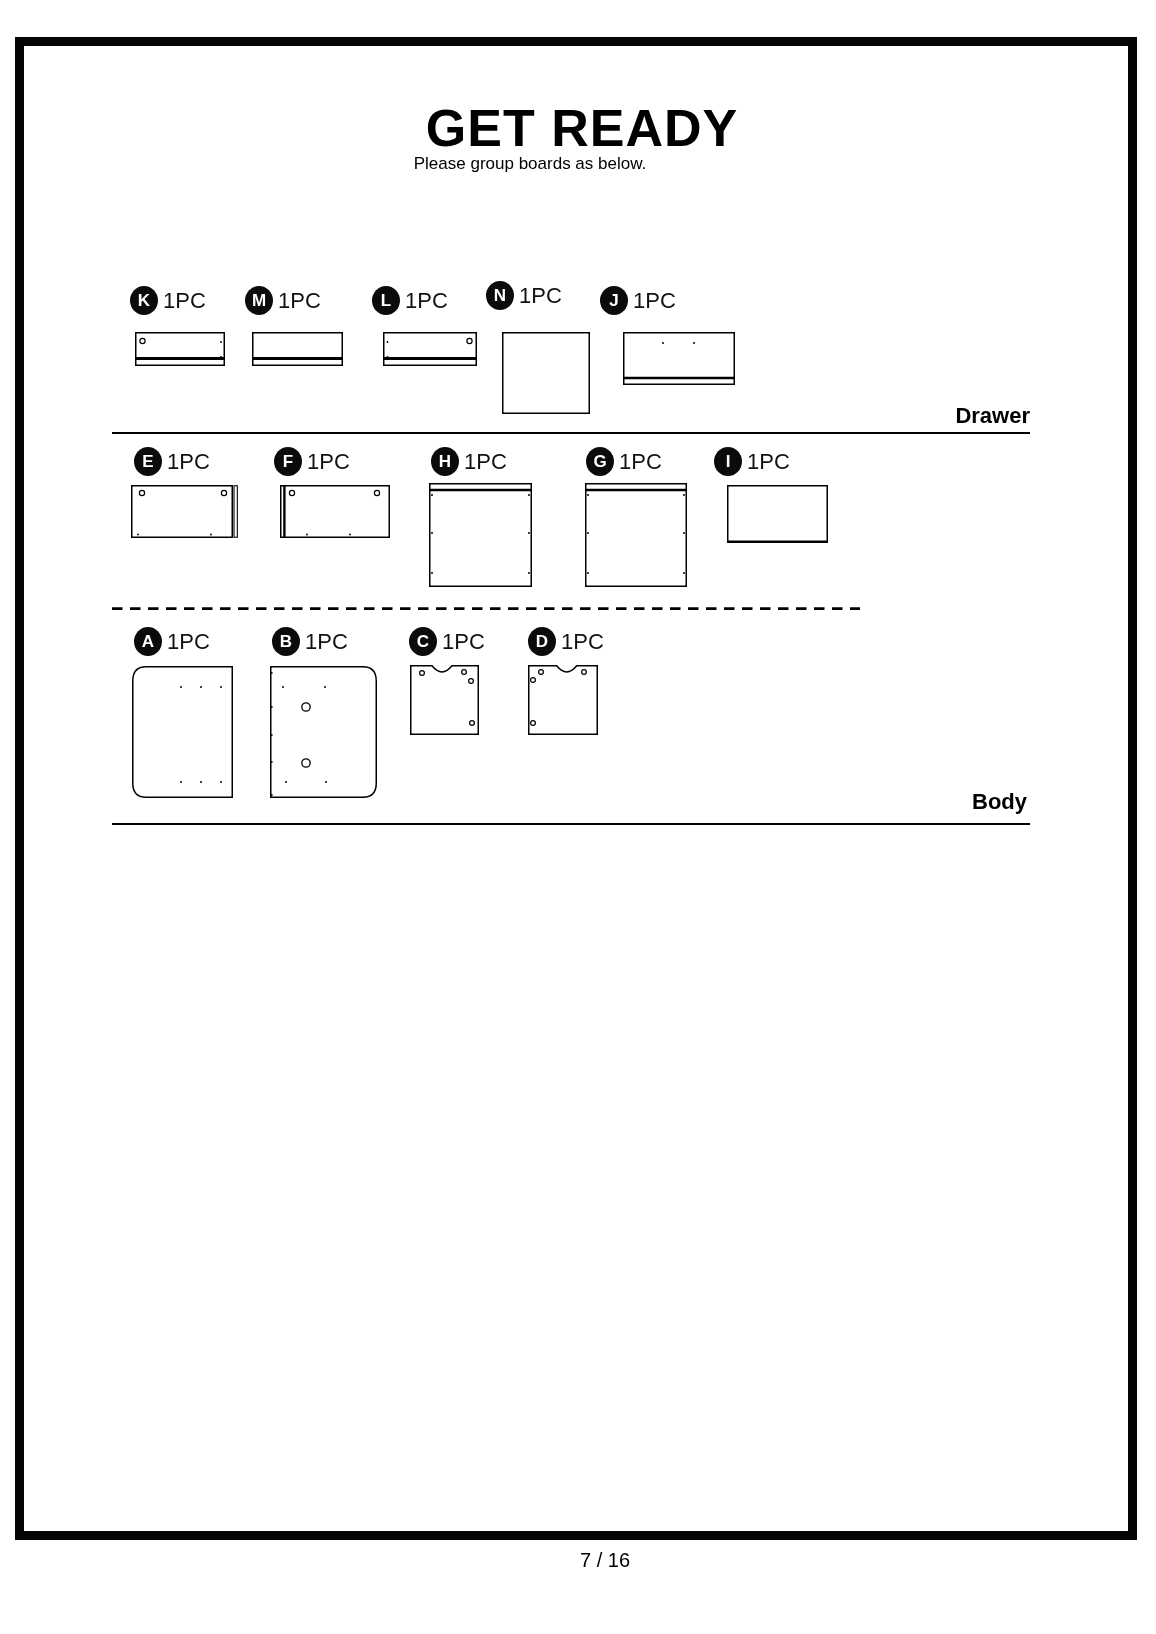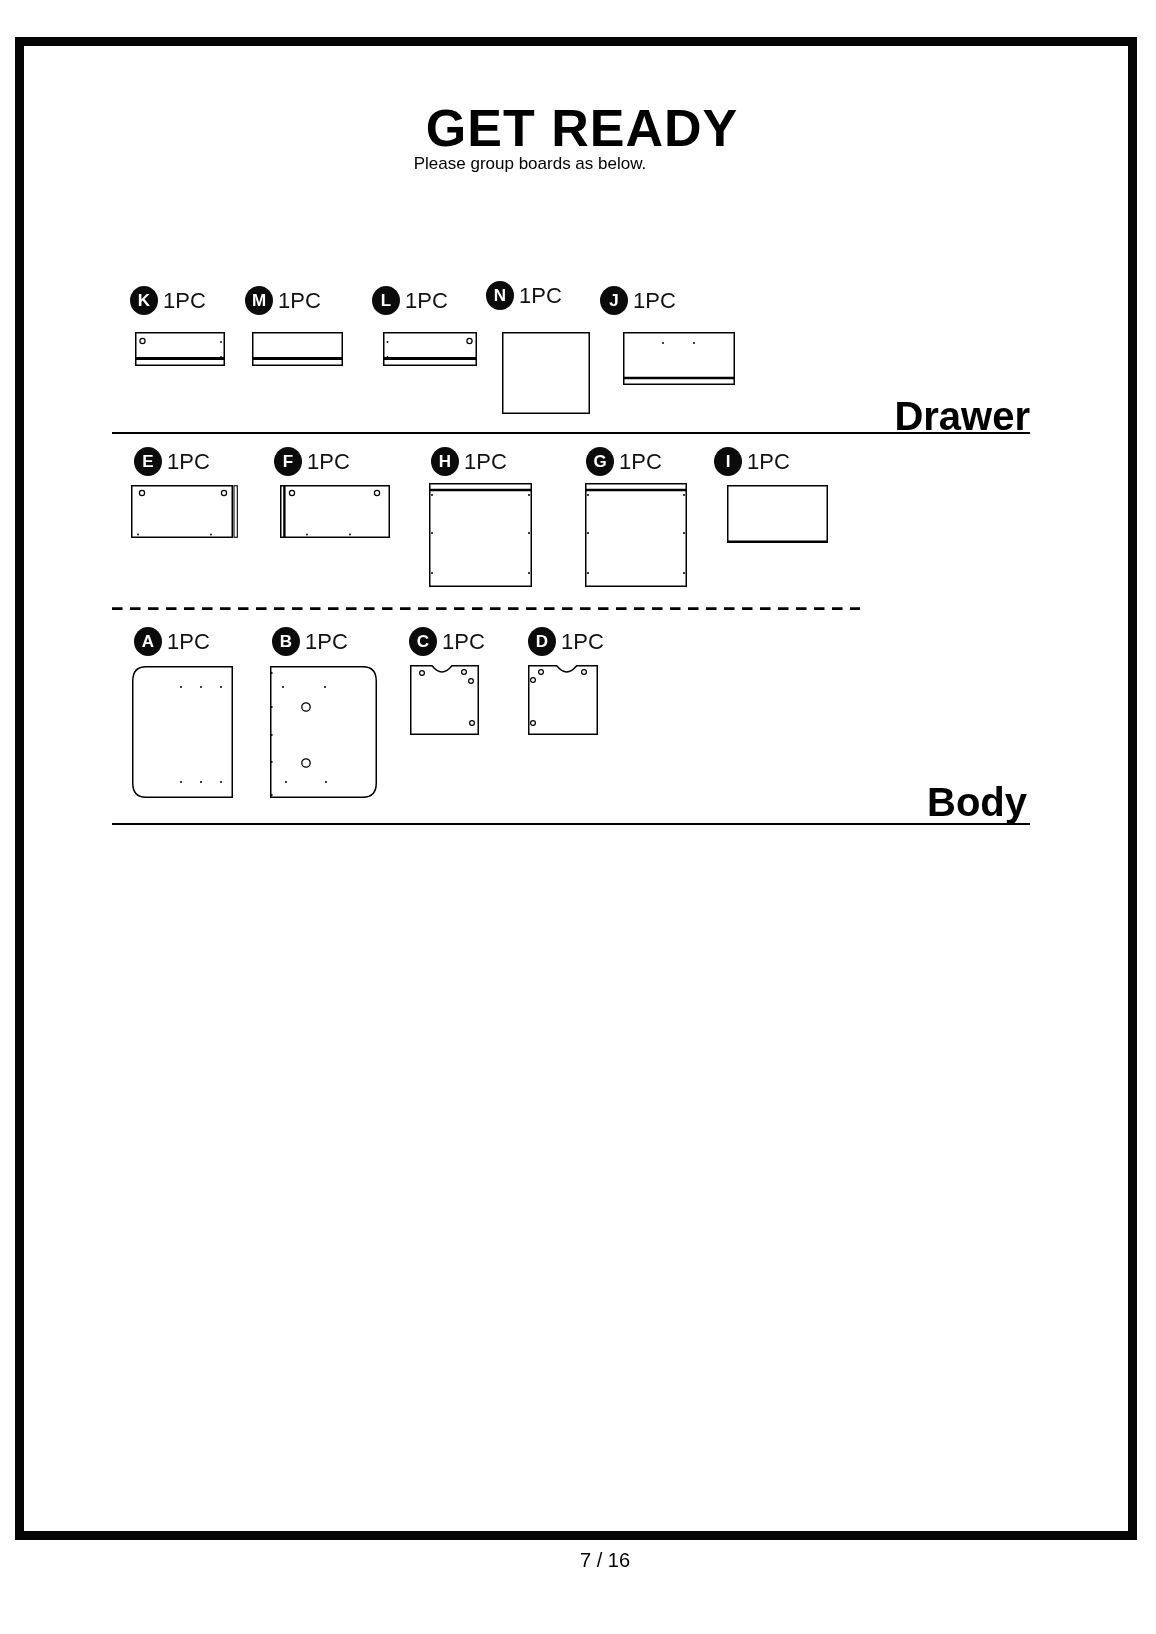--- a/index.html
+++ b/index.html
@@ -25,21 +25,21 @@
     background:#0b0b0b;color:#ffffff;font-weight:700;font-size:17px;
     display:flex;align-items:center;justify-content:center;line-height:1;
   }
   .qty{
     position:absolute;font-size:22px;font-weight:400;line-height:25px;
     color:#111;
   }
   .board{position:absolute;}
   .board svg{display:block;}
   .section-label{
-    position:absolute;font-size:40px;font-weight:700;line-height:32px;color:#000;text-align:right;
+    position:absolute;font-size:22px;font-weight:700;line-height:32px;color:#000;text-align:right;
   }
   .hline{position:absolute;height:2px;background:#000;}
   .dashline{position:absolute;}
   .footer{
     position:absolute;left:0;top:1549px;width:1156px;text-align:center;
     font-size:20px;font-weight:400;padding-left:27px;
   }
 </style>
 </head>
 <body>

